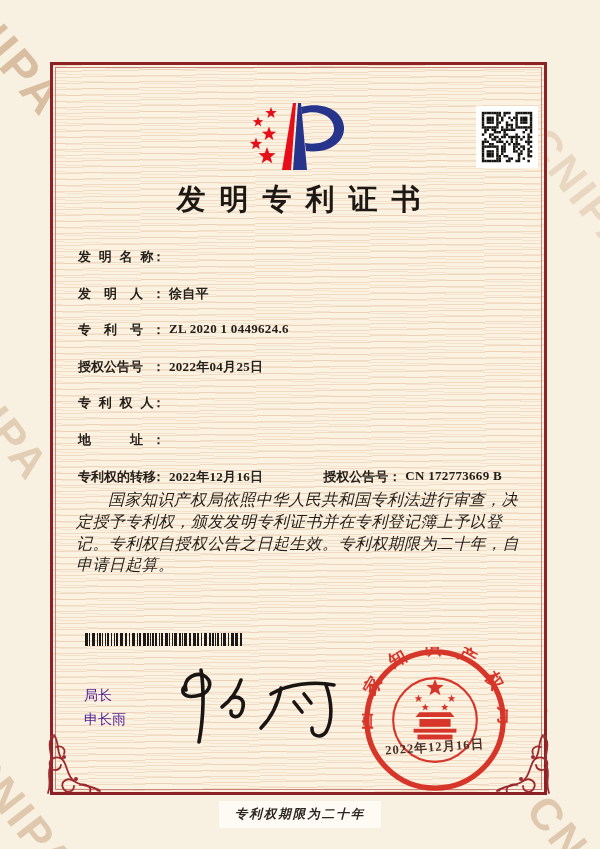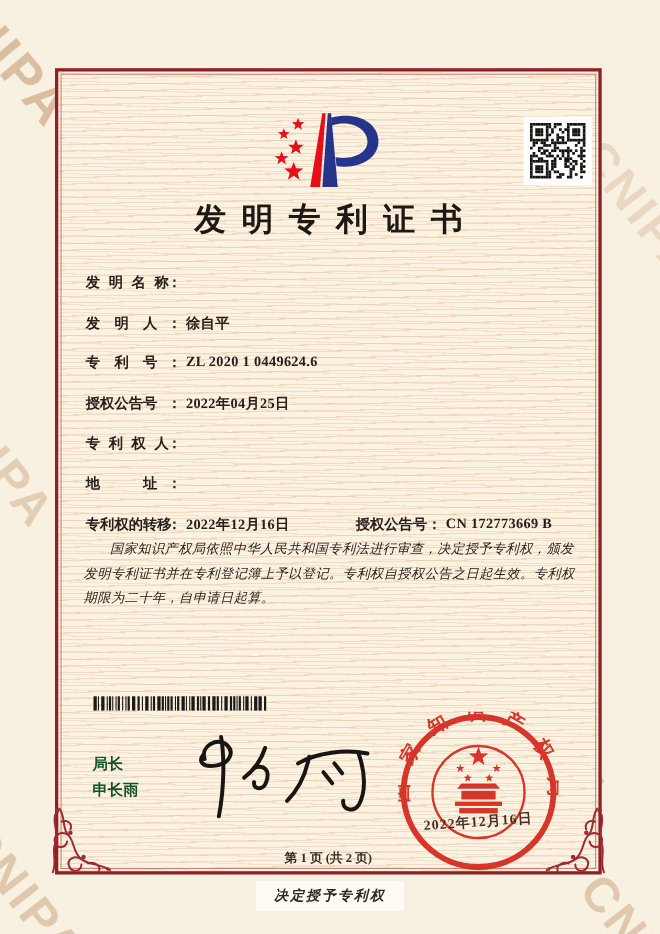--- a/index.html
+++ b/index.html
@@ -31,25 +31,25 @@
   .title{
     position:absolute;left:50px;top:180px;width:497px;text-align:center;
     font-size:29px;font-weight:700;letter-spacing:14px;padding-left:14px;box-sizing:border-box;color:#1d1814;
   }
   .rows{position:absolute;left:78px;top:248px;width:455px;}
   .row{height:36.6px;font-size:13px;font-weight:700;display:flex;align-items:flex-start;color:#26201a;white-space:nowrap;}
   .row .lab{display:inline-block;width:74px;font-family:Liberation Mono, monospace;}
   .row .col{display:inline-block;margin-right:4px;}
   .row .val{letter-spacing:.3px;}
   .row .pair2{margin-left:60px;}
-  .paras{position:absolute;left:76px;top:489px;width:453px;font-size:12px;font-style:italic;line-height:21.8px;color:#241d17;}
+  .paras{position:absolute;left:76px;top:489px;width:453px;font-size:16px;font-style:italic;line-height:21.8px;color:#241d17;}
   .paras p{margin:0;text-indent:2em;letter-spacing:.4px;}
   .barcode{position:absolute;left:85px;top:633px;height:13px;font-size:0;white-space:nowrap;}
   .barcode span{display:inline-block;height:13px;}
-  .director{position:absolute;left:84px;top:684px;font-size:14px;font-weight:700;line-height:24px;color:#14532d;}
+  .director{position:absolute;left:84px;top:684px;font-size:14px;font-weight:400;line-height:24px;color:#4c1d95;}
   .signature{position:absolute;left:168px;top:664px;}
   .seal{position:absolute;left:362px;top:647px;opacity:.93;}
   .page-footer{position:absolute;left:50px;top:773px;width:497px;text-align:center;font-size:11.5px;font-weight:700;color:#352b22;}
   .note{
     position:absolute;left:0;top:801px;width:600px;text-align:center;
   }
   .note span{
     display:inline-block;background:#fdfbf4;padding:5px 16px;font-size:12.5px;font-weight:700;
     font-style:italic;letter-spacing:2px;color:#2e2620;
   }
@@ -438,19 +438,18 @@
       </g>
     <g fill="#d5281e">
       <path d="M 55 72 L 95 72 L 91 67 L 59 67 Z"></path>
       <rect x="59" y="74" width="32" height="8"></rect>
       <rect x="53" y="84" width="44" height="4"></rect>
       <rect x="57" y="90" width="36" height="5"></rect>
     </g>
     <text x="75" y="107" text-anchor="middle" transform="rotate(-4 75 107)" font-size="13" font-weight="700" fill="#3a1f16" style="letter-spacing:1px;">2022年12月16日</text>
   </svg>
 
-  <div class="page-footer">第 1 页 (共 2 页)</div>
 
   <div class="note">
-    <span>决定授予专利权</span>
+    <span>专利权期限为二十年</span>
   </div>
 
 </div>
 
 </body></html>

